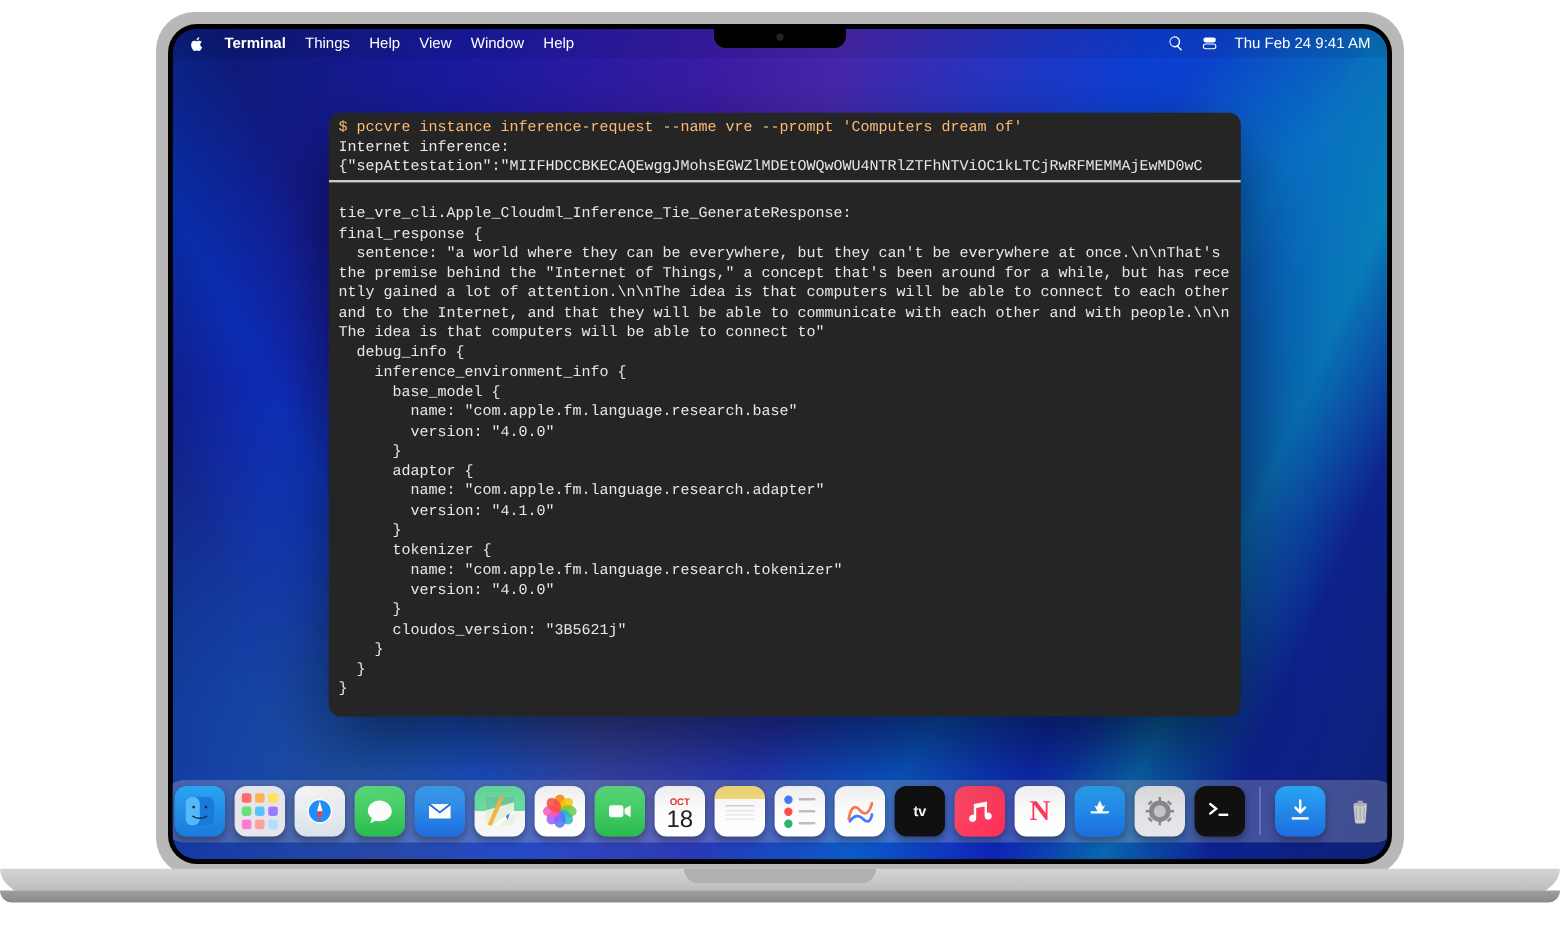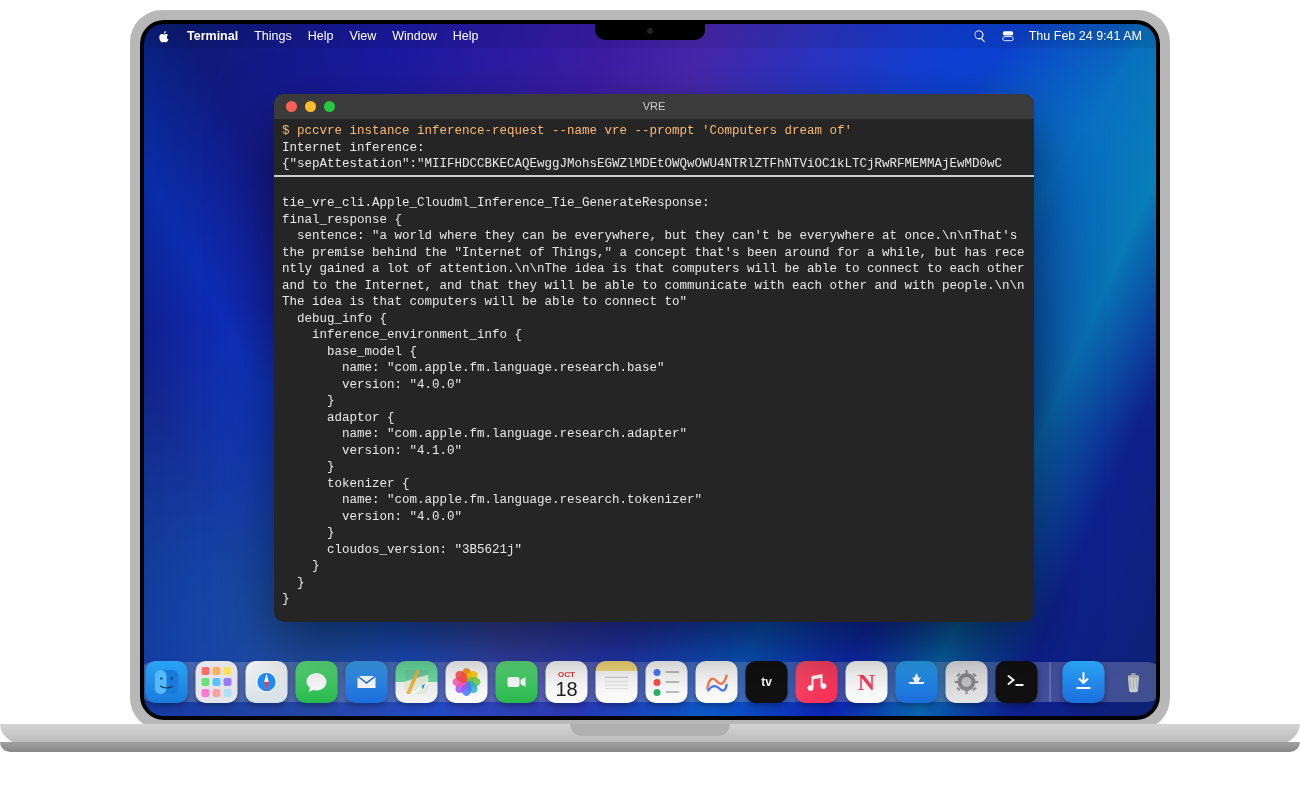--- a/index.html
+++ b/index.html
@@ -156,21 +156,21 @@
     word-break:break-all;
   }
   .term-body .hl{color:#fdba74;}
   .hr{
     border:0;height:2px;background:#ccc;margin:2px -8px;
   }
   
   .dock{
     position:absolute;
     bottom:14px;left:50%;transform:translateX(-50%);
-    height:40px;
+    height:52px;
     background:rgba(200,200,210,.28);
     backdrop-filter:blur(20px);
     border-radius:18px;
     display:flex;align-items:center;
     padding:0 10px;
     gap:8px;
     z-index:20;
   }
   .dock-sep{width:1px;height:40px;background:rgba(255,255,255,.35);margin:0 4px;}
   .app-icon{
@@ -248,28 +248,20 @@
             <svg viewBox="0 0 24 24">
                 <rect x="3" y="4" width="18" height="7" rx="3.5"></rect>
                 <rect x="3" y="13" width="18" height="7" rx="3.5" fill="none" stroke="#fff" stroke-width="1.5"></rect>
               </svg>
           </span>
           <span>Thu Feb 24  9:41 AM</span>
         </div>
       </div>
 
       <div class="terminal-window">
-        <div class="titlebar">
-          <div class="traffic">
-            <div class="dot red"></div>
-            <div class="dot yellow"></div>
-            <div class="dot green"></div>
-          </div>
-          <div class="wtitle">VRE</div>
-        </div>
         <div class="term-body"><span class="hl">$ pccvre instance inference-request --name vre --prompt 'Computers dream of'</span>
 <span>Internet inference:</span>
 <span>{"sepAttestation":"MIIFHDCCBKECAQEwggJMohsEGWZlMDEtOWQwOWU4NTRlZTFhNTViOC1kLTCjRwRFMEMMAjEwMD0wC</span>
 <hr class="hr">
 <span>tie_vre_cli.Apple_Cloudml_Inference_Tie_GenerateResponse:
 final_response {
   sentence: "a world where they can be everywhere, but they can't be everywhere at once.\n\nThat's the premise behind the "Internet of Things," a concept that's been around for a while, but has recently gained a lot of attention.\n\nThe idea is that computers will be able to connect to each other and to the Internet, and that they will be able to communicate with each other and with people.\n\nThe idea is that computers will be able to connect to"
   debug_info {
     inference_environment_info {
       base_model {

